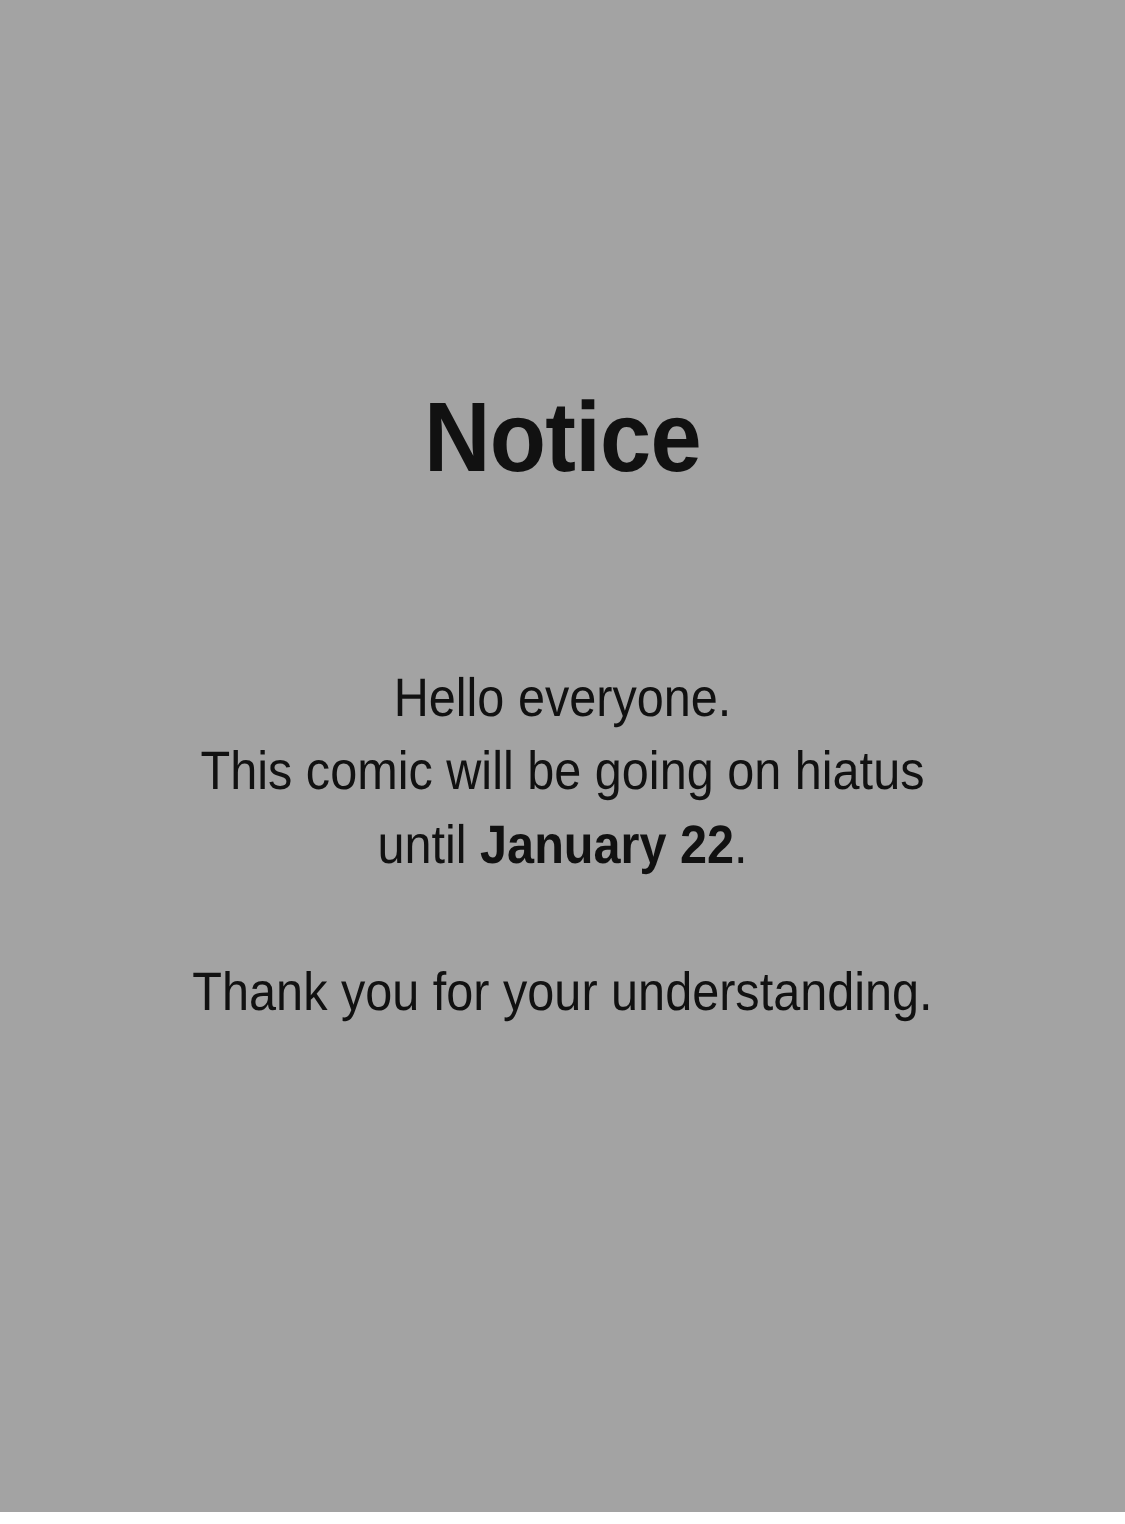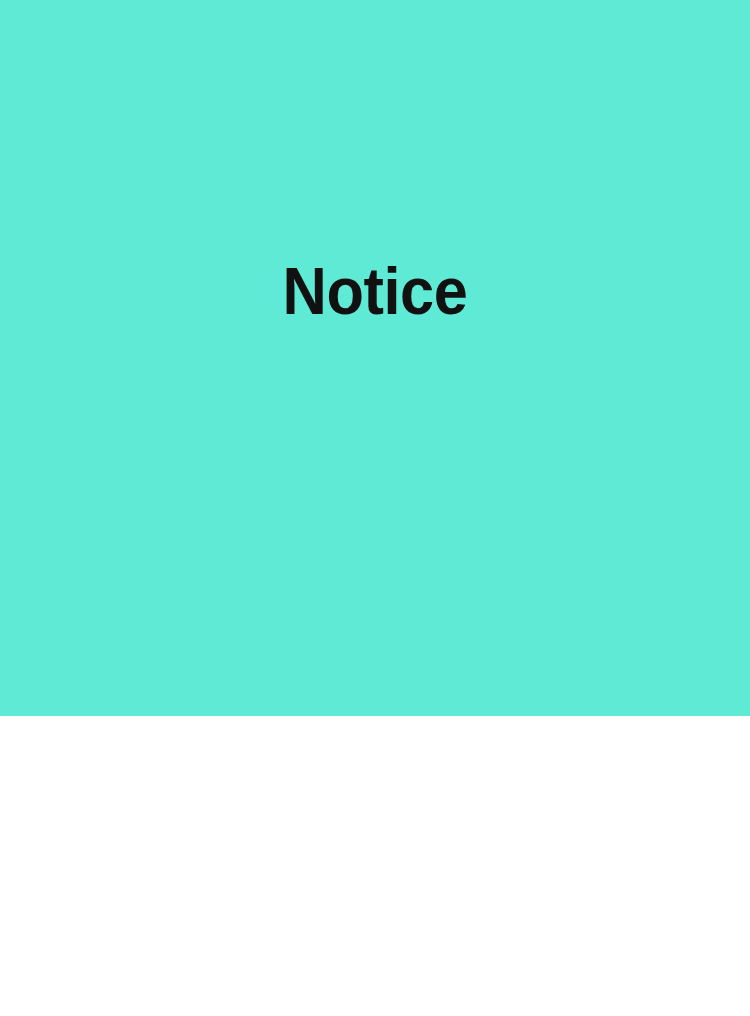--- a/index.html
+++ b/index.html
@@ -11,22 +11,22 @@
     height: 1016px;
     background: #ffffff;
     font-family: "Liberation Sans", "DejaVu Sans", sans-serif;
     color: #111111;
     overflow: hidden;
   }
 
   .page {
     position: relative;
     width: 750px;
-    height: 716px;
-    background: #5eead4;
+    height: 1008px;
+    background: #a3a3a3;
   }
 
   .notice-title {
     position: absolute;
     left: 0;
     top: 255px;
     width: 750px;
     text-align: center;
     font-family: "Liberation Sans", "DejaVu Sans", sans-serif;
     font-weight: 700;
@@ -70,14 +70,27 @@
     height: 49px;
   }
 </style>
 </head>
 <body>
 
 <div class="page">
 
   <div class="notice-title">Notice</div>
 
+  <div class="notice-body">
+
+    <span class="body-line">Hello everyone.</span>
+
+    <span class="body-line">This comic will be going on hiatus</span>
+
+    <span class="body-line"><span>until </span><span class="emph">January 22</span><span>.</span></span>
+
+    <span class="body-gap"></span>
+
+    <span class="body-line">Thank you for your understanding.</span>
+
+  </div>
 
 </div>
 
 </body></html>

